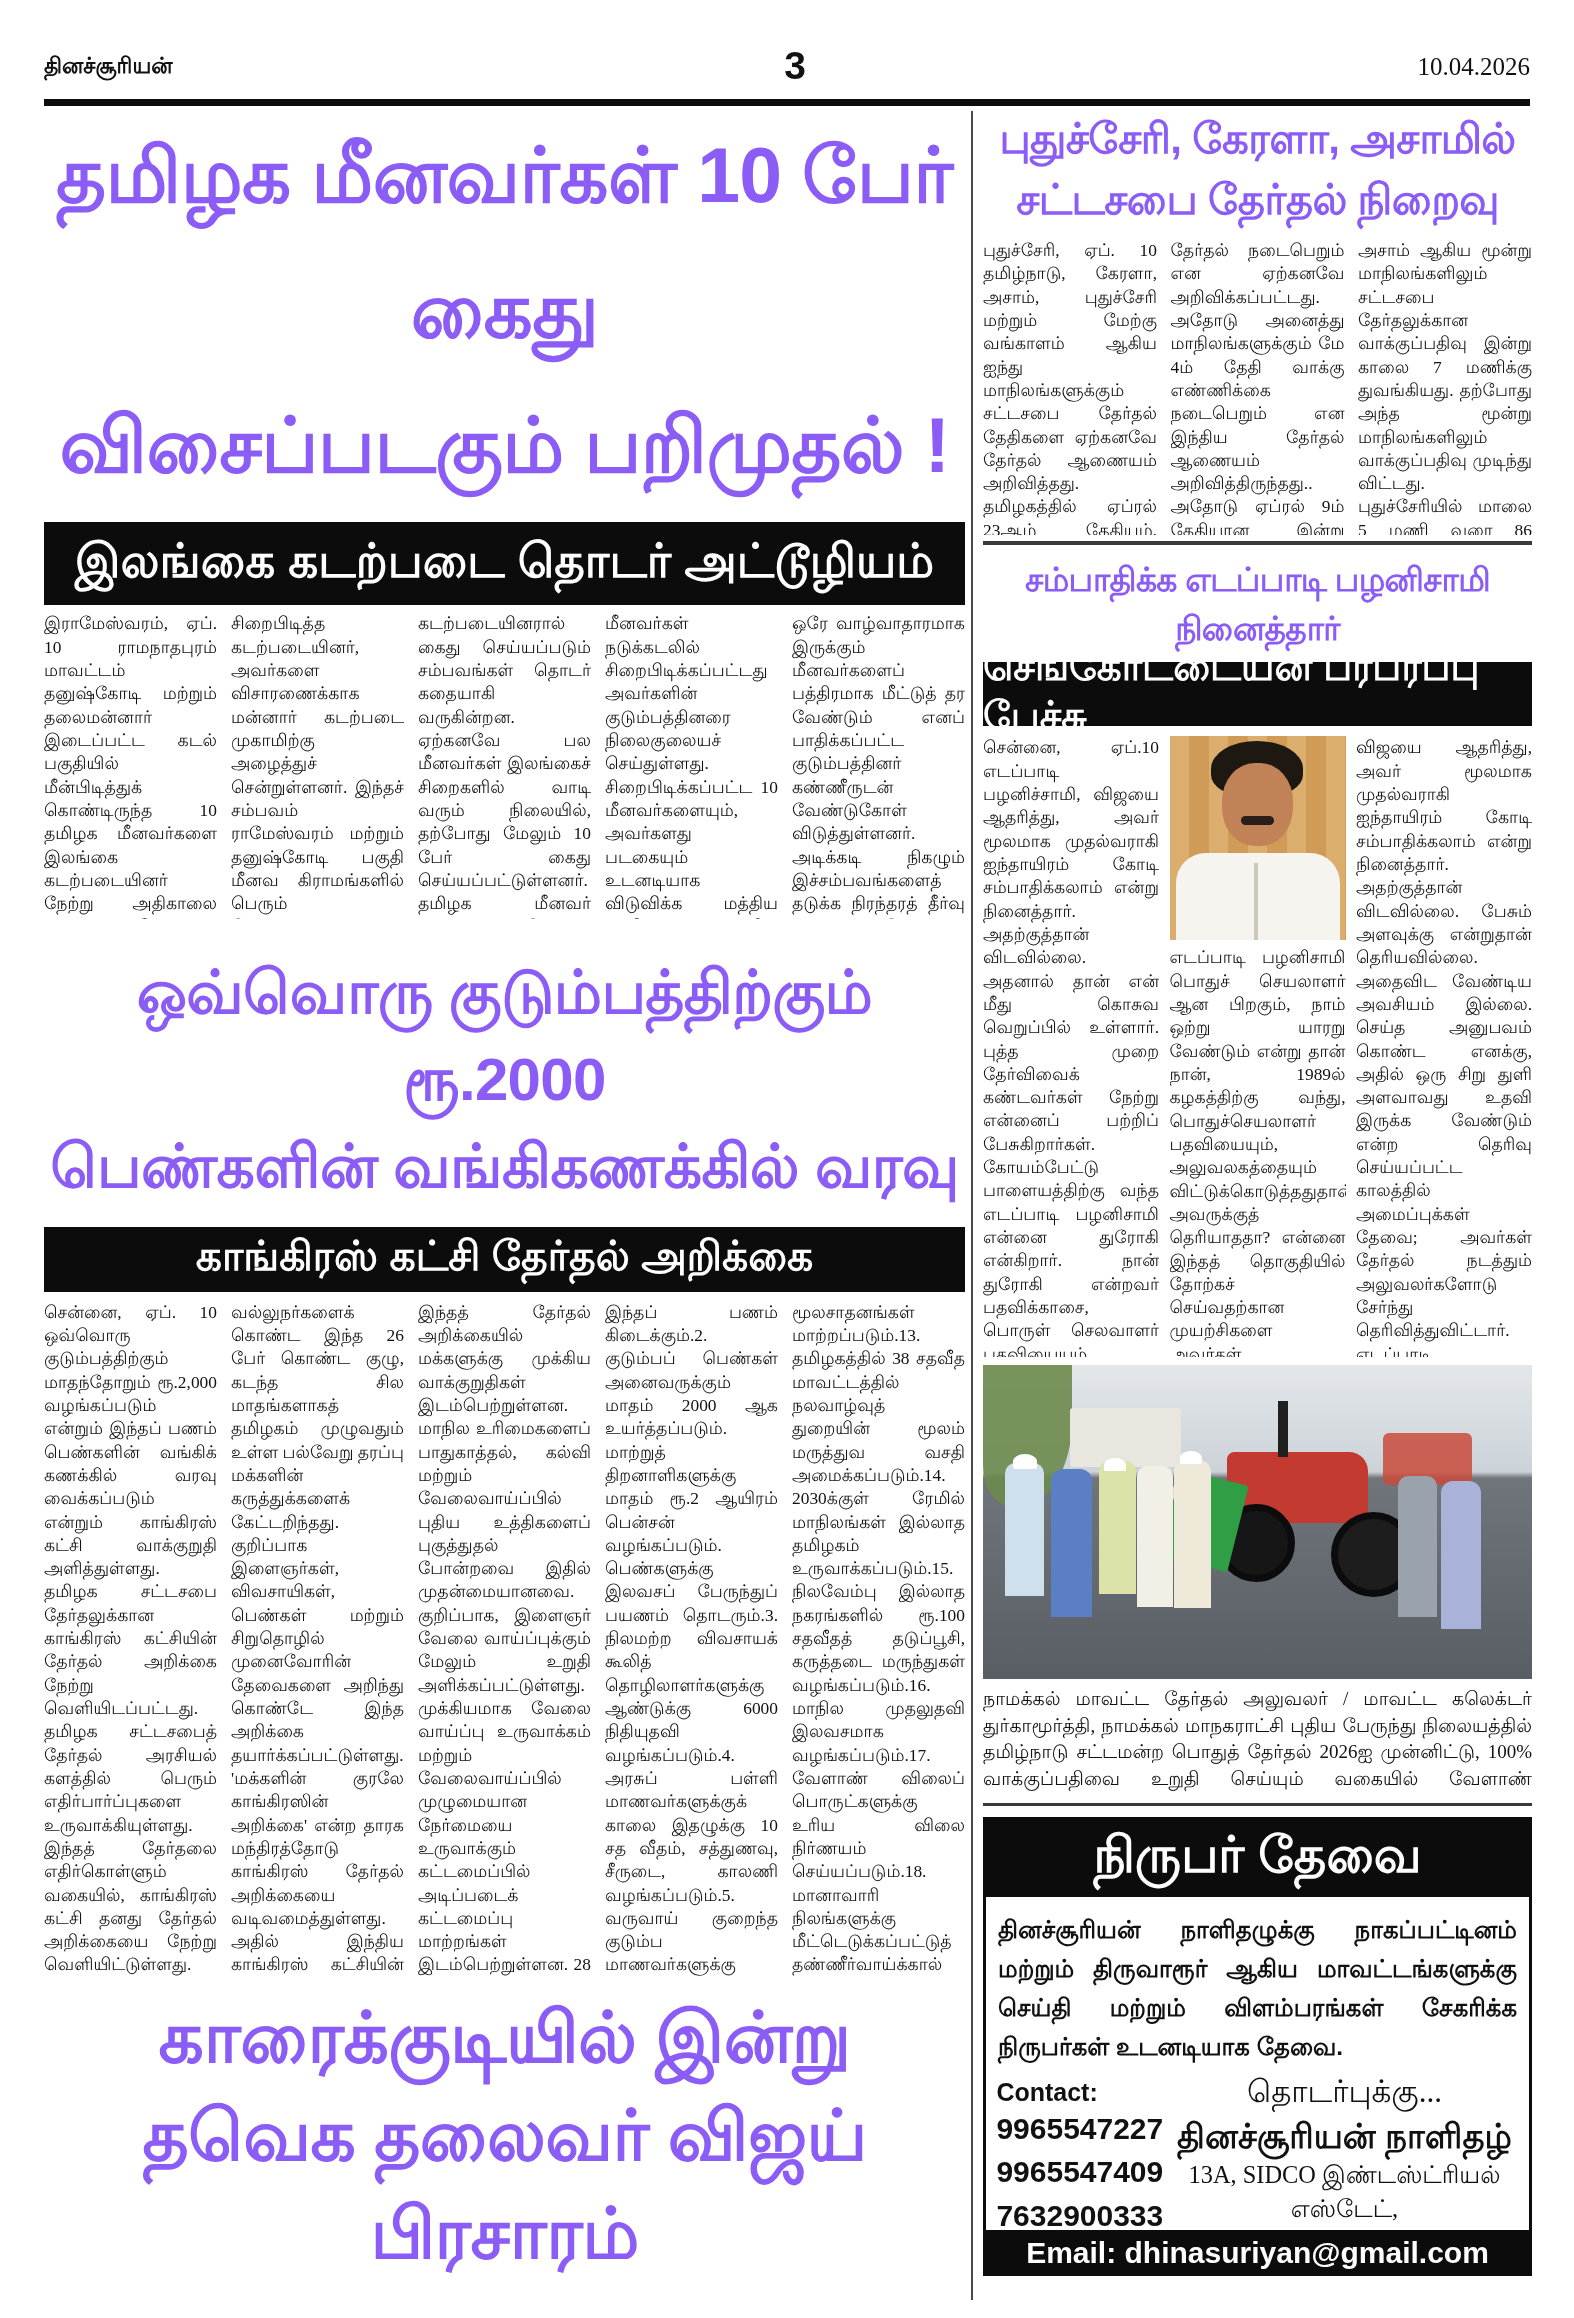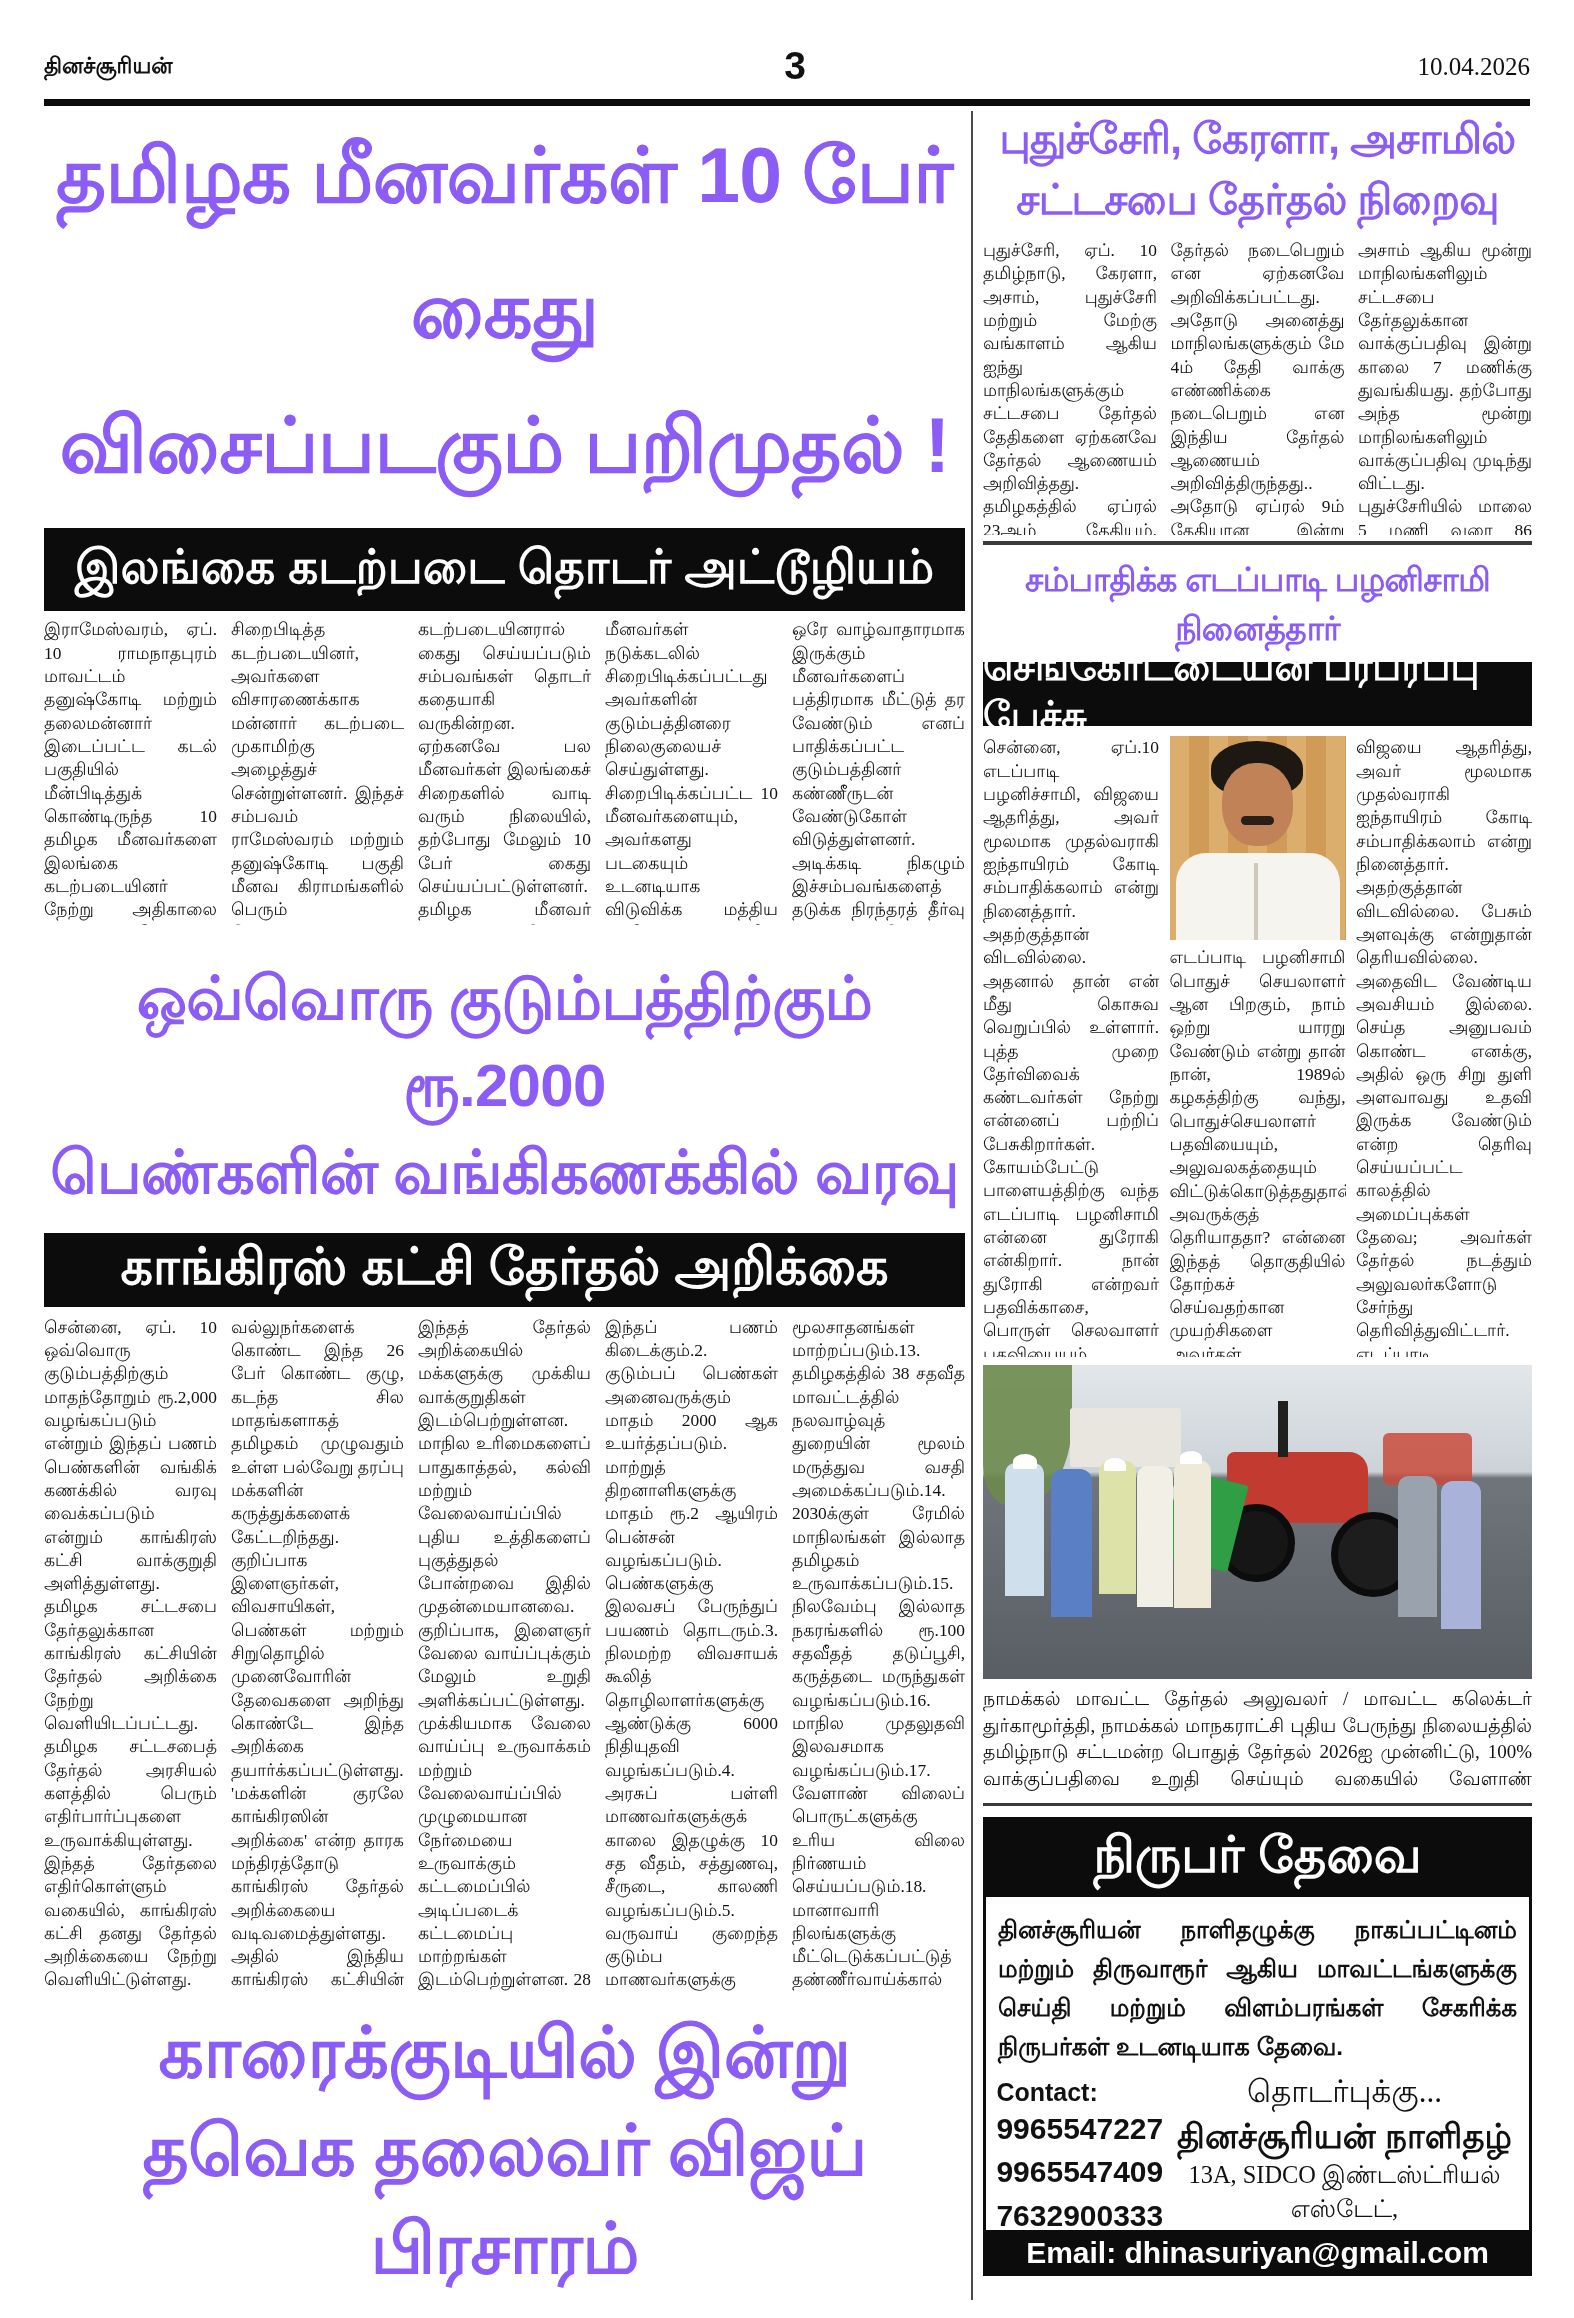--- a/index.html
+++ b/index.html
@@ -20,25 +20,25 @@
             text-align:center;letter-spacing:-0.7px;color:#8b5cf6;}
   .banner{background:#0c0c0c;color:#ffffff;font-family:"Liberation Sans","DejaVu Sans",sans-serif;
           font-weight:800;display:flex;align-items:center;justify-content:center;}
   .cols{display:flex;justify-content:space-between;overflow:hidden;}
   .col{text-align:justify;line-height:1.34;overflow:hidden;}
   .hline{background:#3a3a3a;}
 
   
   .left-sec{position:absolute;left:44px;top:108px;width:921px;}
   .h1-main{font-size:77px;line-height:135px;}
-  .banner-1{height:83px;font-size:47px;margin-top:15px;}
+  .banner-1{height:83px;font-size:47px;margin-top:9px;}
   .art1{margin-top:7.4px;height:307px;}
   .art1 .col{width:173px;font-size:17.4px;}
   .h2-main{font-size:60px;line-height:87px;margin-top:30px;}
-  .banner-2{height:74px;font-size:51px;margin-top:16.3px;}
+  .banner-2{height:65px;font-size:41px;margin-top:16.3px;}
   .art2{margin-top:9px;height:676px;}
   .art2 .col{width:173px;font-size:17.4px;}
   .h3-main{font-size:71px;line-height:98px;margin-top:12px;}
 
   
   .right-sec{position:absolute;left:983px;top:108px;width:549px;}
   .hr1{font-size:42px;line-height:61px;}
   .artR1{margin-top:9px;height:296px;}
   .artR1 .col{width:174px;font-size:17.4px;}
   .rline1{height:3.7px;margin-top:6px;}

